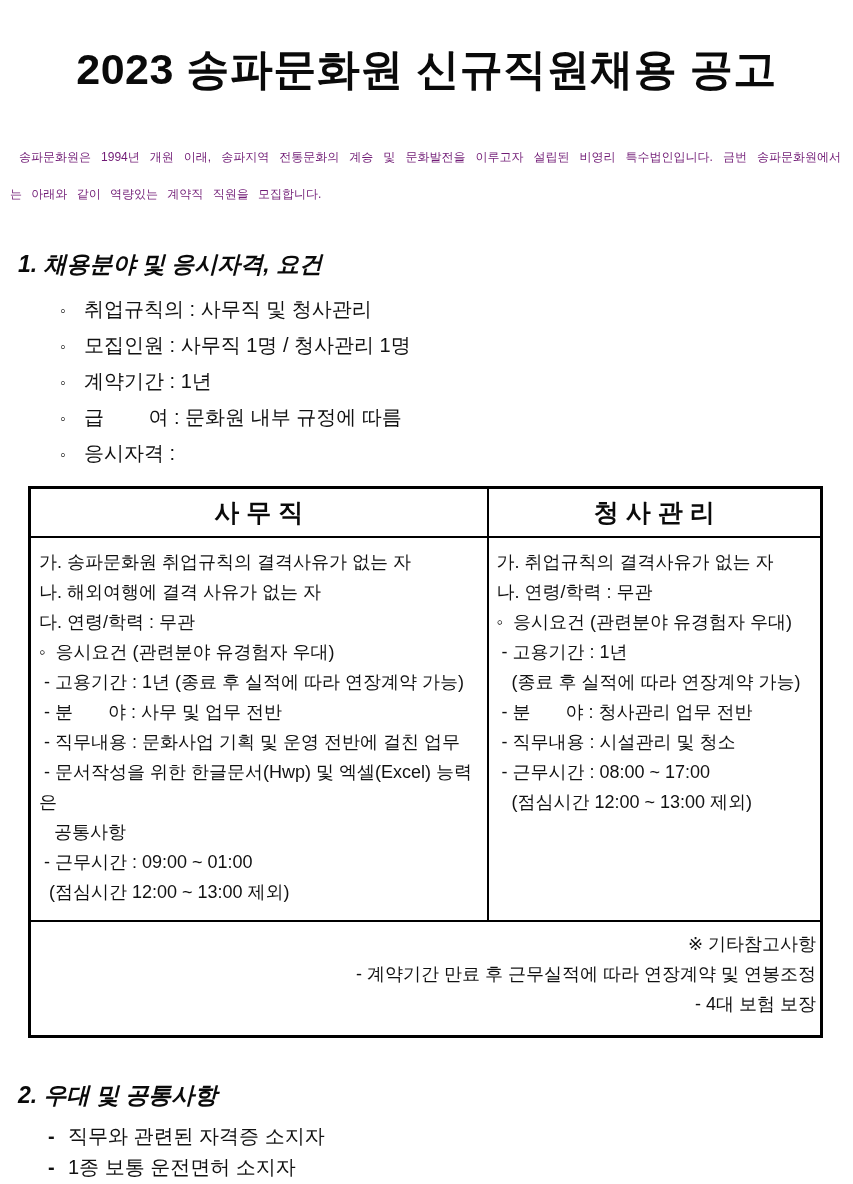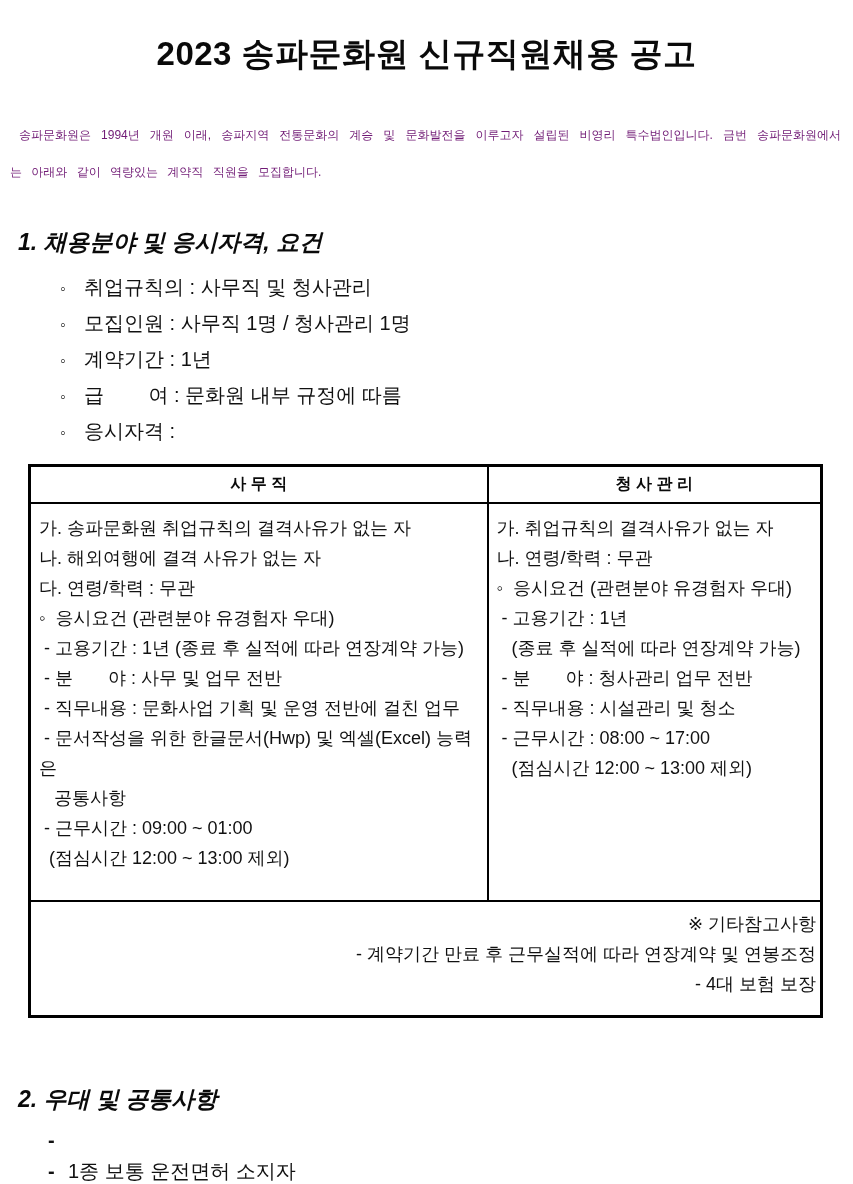--- a/index.html
+++ b/index.html
@@ -10,23 +10,23 @@
     font-family: "Liberation Sans", "DejaVu Sans", sans-serif;
     width: 853px;
   }
   .page {
     width: 853px;
     min-height: 1184px;
     padding: 24px 0 20px 0;
     background: #ffffff;
   }
   .title {
-    margin: 8px;
+    margin: 17px;
     text-align: center;
-    font-size: 33px;
+    font-size: 43px;
     font-weight: 800;
     letter-spacing: 0.5px;
     color: #0a0a0a;
   }
   .intro {
     margin: 40px 12px 0 10px;
     font-size: 12px;
     line-height: 37px;
     text-align: justify;
     word-spacing: 6px;
@@ -62,36 +62,36 @@
     margin: 14px 0 0 28px;
     border: 3px solid #000000;
   }
   .col-office { width: 458px; }
   .col-facility { width: 334px; }
   .qual-table th, .qual-table td {
     border: 2px solid #000000;
     vertical-align: top;
   }
   .qual-table th {
-    font-size: 16px;
+    font-size: 25px;
     font-weight: 700;
     text-align: center;
     padding: 7px 4px;
     color: #0a0a0a;
   }
-  .qual-table td { padding: 9px 4px 27px 8px; }
+  .qual-table td { padding: 9px 4px 13px 8px; }
   .cell-line {
     font-size: 18px;
     line-height: 30px;
     white-space: pre-wrap;
     color: #111111;
   }
   .notes-cell { padding: 7px 4px 16px 8px !important; text-align: right; }
 
-  .sec2 { margin-top: 66px; }
+  .sec2 { margin-top: 42px; }
   .dash-list { margin: 10px 0 0 48px; }
   .d-item {
     display: flex;
     align-items: baseline;
     font-size: 20px;
     line-height: 31px;
   }
   .d-bullet {
     width: 20px;
     flex: 0 0 20px;
@@ -186,20 +186,21 @@
         </td>
       </tr>
     </tbody>
   </table>
 
   <h2 class="sec-heading sec2">2. 우대 및 공통사항</h2>
 
   <div class="dash-list">
       <div class="d-item">
       <span class="d-bullet">-</span>
+      <span class="d-text">직무와 관련된 자격증 소지자</span>
     </div>
       <div class="d-item">
       <span class="d-bullet">-</span>
       <span class="d-text">1종 보통 운전면허 소지자</span>
     </div>
       <div class="d-item">
       <span class="d-bullet">-</span>
       <span class="d-text">최종합격 후 즉시 근무 가능한 자</span>
     </div>
     </div>

